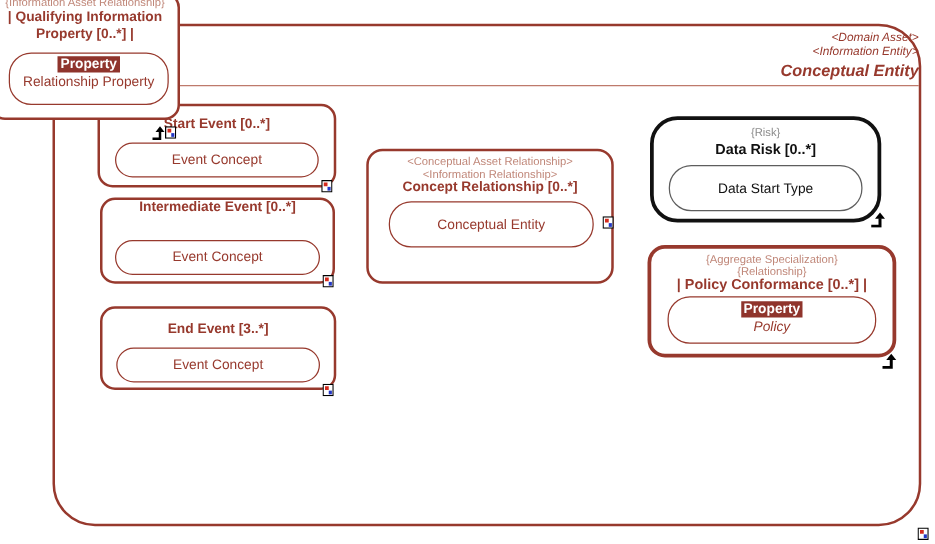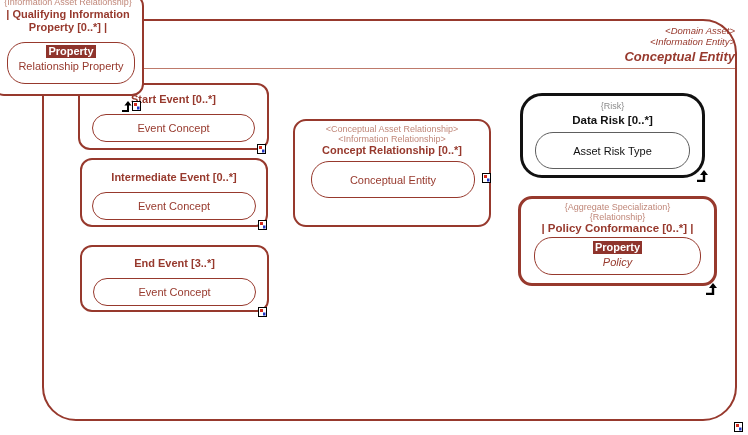--- a/index.html
+++ b/index.html
@@ -82,21 +82,21 @@
   </div>
 
   <div class="card" style="left:78px;top:83px;width:191px;height:67px;">
     <div class="card-title" style="margin-top:8px;">Start Event [0..*]</div>
     <div class="pill" style="left:12px;top:29px;width:163px;height:28px;border-radius:14px;">
       <span>Event Concept</span>
     </div>
   </div>
 
   <div class="card" style="left:80px;top:158px;width:188px;height:69px;">
-    <div class="card-title" style="margin-top:11px;">Intermediate Event [0..*]</div>
+    <div class="card-title" style="">Intermediate Event [0..*]</div>
     <div class="pill" style="left:10px;top:32px;width:164px;height:28px;border-radius:14px;">
       <span>Event Concept</span>
     </div>
   </div>
 
   <div class="card" style="left:80px;top:245px;width:189px;height:67px;">
     <div class="card-title" style="margin-top:10px;">End Event [3..*]</div>
     <div class="pill" style="left:11px;top:31px;width:163px;height:28px;border-radius:14px;">
       <span>Event Concept</span>
     </div>
@@ -108,21 +108,21 @@
     <div class="card-title">Concept Relationship [0..*]</div>
     <div class="pill" style="left:16px;top:40px;width:164px;height:37px;">
       <span>Conceptual Entity</span>
     </div>
   </div>
 
   <div class="card risk-card" style="left:520px;top:93px;width:185px;height:85px;">
     <div class="stereo-gray" style="margin-top:5px;">{Risk}</div>
     <div class="card-title" style="margin-top:3px;font-size:11.5px;">Data Risk [0..*]</div>
     <div class="pill risk-pill" style="left:12px;top:36px;width:155px;height:37px;">
-      <span>Asset Risk Type</span>
+      <span>Data Start Type</span>
     </div>
   </div>
 
   <div class="card policy-card" style="left:518px;top:196px;width:199px;height:90px;">
     <div class="stereo" style="margin-top:3px;">{Aggregate Specialization}</div>
     <div class="stereo">{Relationship}</div>
     <div class="card-title" style="font-size:11.5px;">| Policy Conformance [0..*] |</div>
     <div class="pill policy-pill" style="left:13px;top:38px;width:167px;height:38px;">
       <span class="badge">Property</span>
       <span class="pill-label">Policy</span>

